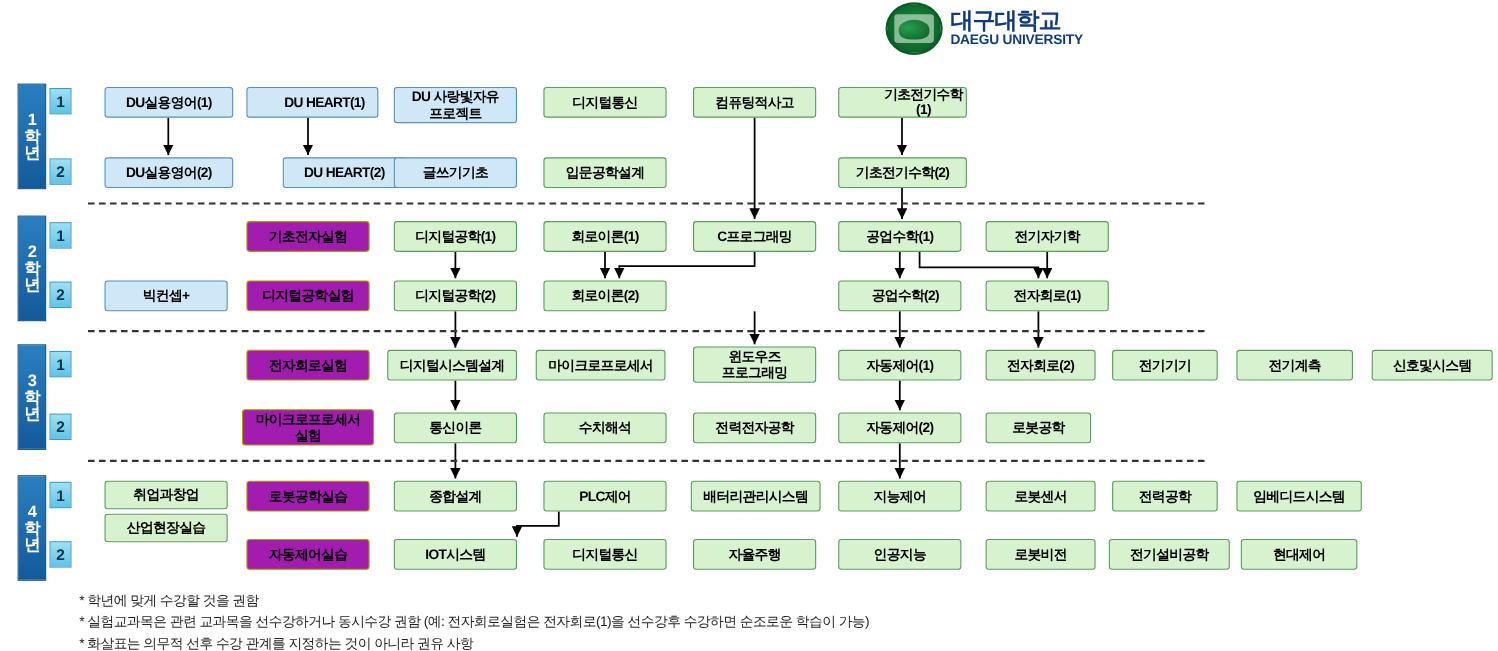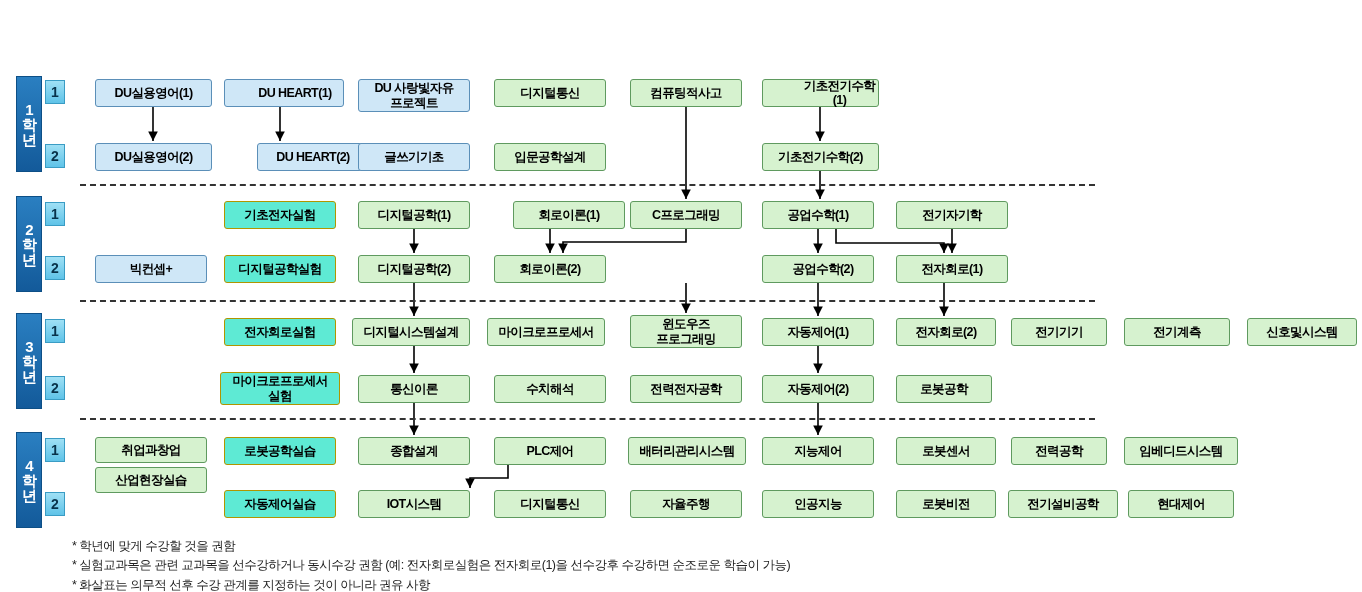--- a/index.html
+++ b/index.html
@@ -149,21 +149,21 @@
   }
   .node.green {
     background: #d6f2cf;
     border-color: #5f9a5f;
   }
   .node.blue {
     background: #cfe7f7;
     border-color: #5b8fb8;
   }
   .node.yellow {
-    background: #5eead4;
+    background: #a21caf;
     border-color: #b09500;
   }
 
   
   .divider {
     position: absolute;
     height: 0;
     border-top: 2px dashed #333333;
   }
 
@@ -186,20 +186,27 @@
     letter-spacing: -0.5px;
   }
   .notes div { white-space: nowrap; }
 </style>
 </head>
 <body>
 
 <div id="root">
 
   <div class="header">
+    <div class="logo-wrap">
+      <div class="logo-mark"></div>
+      <div>
+        <div class="logo-text-kr">대구대학교</div>
+        <div class="logo-text-en">DAEGU UNIVERSITY</div>
+      </div>
+    </div>
   </div>
 
   <svg id="connectors">
     <defs>
       <marker id="arw" markerWidth="8" markerHeight="8" refX="6" refY="3" orient="auto" markerUnits="strokeWidth">
         <path d="M0,0 L6,3 L0,6 z" fill="#000"></path>
       </marker>
     </defs>
     <g stroke="#000" stroke-width="1.6" fill="none" marker-end="url(#arw)">
 
@@ -304,21 +311,21 @@
       <div class="node green" style="left: 494px; top: 79px; width: 112px; height: 28px;">디지털통신</div>
       <div class="node green" style="left: 630px; top: 79px; width: 112px; height: 28px;">컴퓨팅적사고</div>
       <div class="node green" style="left: 762px; top: 79px; width: 117px; height: 28px; padding-left: 40px;">기초전기수학(1)</div>
       <div class="node blue" style="left: 95px; top: 143px; width: 117px; height: 28px;">DU실용영어(2)</div>
       <div class="node blue" style="left: 224px; top: 143px; width: 112px; height: 28px; margin-left: 33px;">DU HEART(2)</div>
       <div class="node blue" style="left: 358px; top: 143px; width: 112px; height: 28px;">글쓰기기초</div>
       <div class="node green" style="left: 494px; top: 143px; width: 112px; height: 28px;">입문공학설계</div>
       <div class="node green" style="left: 762px; top: 143px; width: 117px; height: 28px;">기초전기수학(2)</div>
       <div class="node yellow" style="left: 224px; top: 201px; width: 112px; height: 28px;">기초전자실험</div>
       <div class="node green" style="left: 358px; top: 201px; width: 112px; height: 28px;">디지털공학(1)</div>
-      <div class="node green" style="left: 494px; top: 201px; width: 112px; height: 28px; margin-left: 19px;">회로이론(1)</div>
+      <div class="node green" style="left: 494px; top: 201px; width: 112px; height: 28px;">회로이론(1)</div>
       <div class="node green" style="left: 630px; top: 201px; width: 112px; height: 28px;">C프로그래밍</div>
       <div class="node green" style="left: 762px; top: 201px; width: 112px; height: 28px;">공업수학(1)</div>
       <div class="node green" style="left: 896px; top: 201px; width: 112px; height: 28px;">전기자기학</div>
       <div class="node blue" style="left: 95px; top: 255px; width: 112px; height: 28px;">빅컨셉+</div>
       <div class="node yellow" style="left: 224px; top: 255px; width: 112px; height: 28px;">디지털공학실험</div>
       <div class="node green" style="left: 358px; top: 255px; width: 112px; height: 28px;">디지털공학(2)</div>
       <div class="node green" style="left: 494px; top: 255px; width: 112px; height: 28px;">회로이론(2)</div>
       <div class="node green" style="left: 762px; top: 255px; width: 112px; height: 28px; padding-left: 12px;">공업수학(2)</div>
       <div class="node green" style="left: 896px; top: 255px; width: 112px; height: 28px;">전자회로(1)</div>
       <div class="node yellow" style="left: 224px; top: 318px; width: 112px; height: 28px;">전자회로실험</div>

